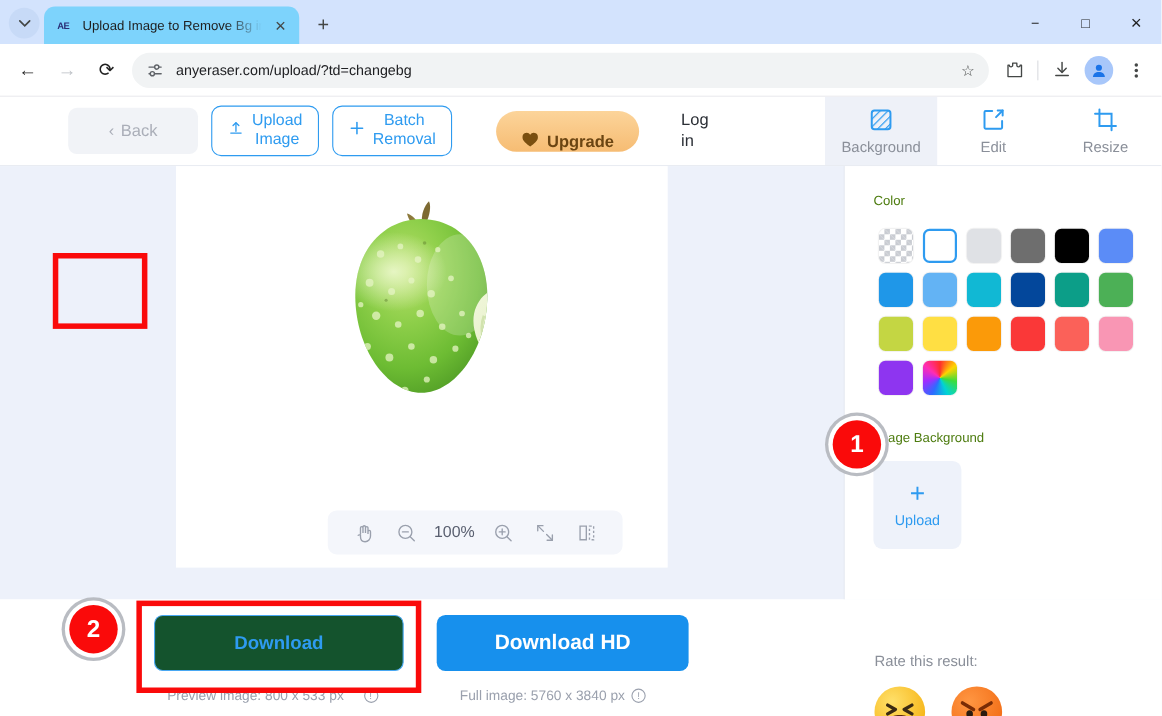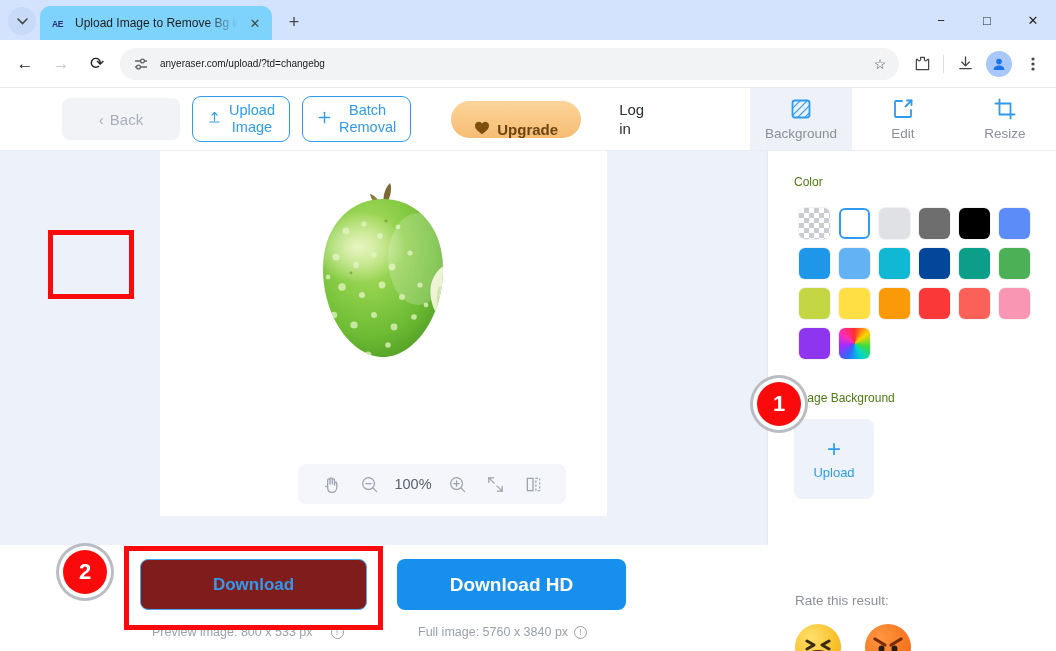--- a/index.html
+++ b/index.html
@@ -81,21 +81,21 @@
   .omnibox {
     flex: 1; height: 32px; background: #f1f3f4;
     border-radius: 16px; margin: 0 6px 0 4px;
     display: flex; align-items: center; padding: 0 6px 0 12px; gap: 10px;
   }
   .omnibox-icon {
     width: 18px; height: 18px;
     display: flex; align-items: center; justify-content: center;
     color: #5f6368;
   }
-  .omnibox-url { flex: 1; font-size: 10px; color: #202124; }
+  .omnibox-url { flex: 1; font-size: 13px; color: #202124; }
   .omnibox-star {
     width: 26px; height: 26px; border-radius: 50%;
     display: flex; align-items: center; justify-content: center;
     color: #444746; font-size: 14px;
   }
   .tb-icon {
     width: 30px; height: 30px; border-radius: 50%;
     display: flex; align-items: center; justify-content: center;
     color: #444746;
   }
@@ -222,21 +222,21 @@
   .upload-lbl { font-size: 13px; }
 
   
   .bottom {
     height: 106px; background: #ffffff; position: relative;
     display: flex; align-items: flex-start;
   }
   .dl-group { position: absolute; left: 140px; top: 14px; }
   .btn-dl {
     width: 227px; height: 51px; border-radius: 8px;
-    border: 1px solid #49a8f3; background: #7f1d1d; color: #2e9bf0;
+    border: 1px solid #49a8f3; background: #14532d; color: #2e9bf0;
     display: flex; align-items: center; justify-content: center;
     font-size: 17px; font-weight: bold;
   }
   .btn-dl-hd {
     position: absolute; left: 397px; top: 14px;
     width: 229px; height: 51px; border-radius: 8px;
     background: #1790ed; color: #fff;
     display: flex; align-items: center; justify-content: center;
     font-size: 19px; font-weight: bold;
   }

